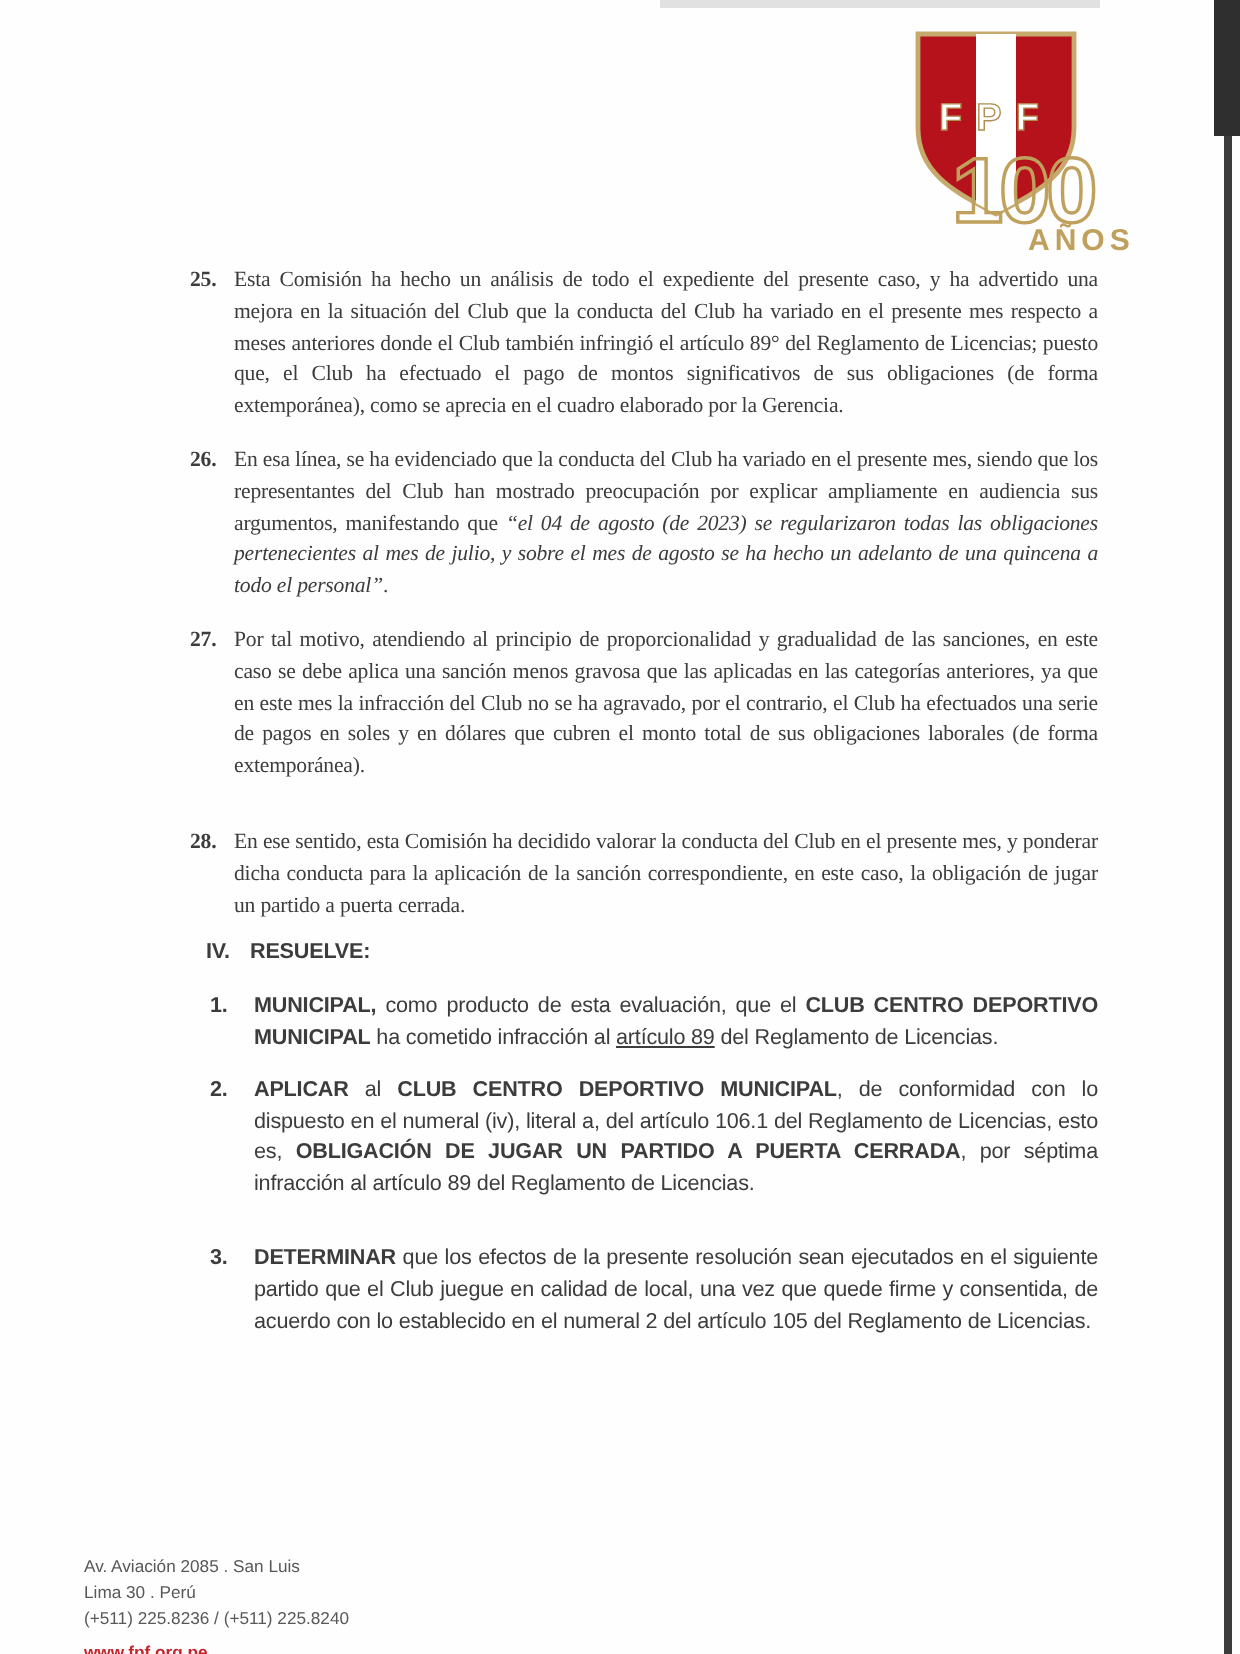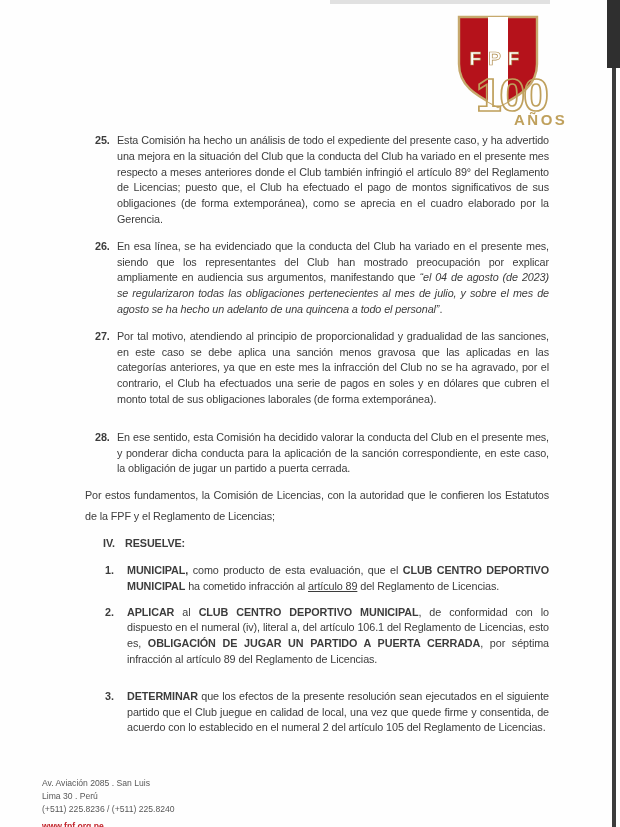--- a/index.html
+++ b/index.html
@@ -18,21 +18,21 @@
   
   .content{
     position:absolute;left:85px;top:133px;width:464px;
     font-size:10.8px;line-height:15.8px;letter-spacing:-0.1px;
     text-align:justify;
   }
   .num-para{display:flex;}
   .num-para .num{font-weight:bold;min-width:17px;flex-shrink:0;padding-right:5px;white-space:nowrap;}
   .num-para .ptxt{flex:1;text-align:justify;}
   #numbered-paragraphs{padding-left:10px;}
-  #numbered-paragraphs .num-para{margin-bottom:11px;}
+  #numbered-paragraphs .num-para{margin-bottom:11px;font-family:Liberation Serif, serif;}
   #numbered-paragraphs .num-para:nth-child(3){margin-bottom:22px;}
   #numbered-paragraphs .num-para:nth-child(4){margin-bottom:8px;}
   .closing{line-height:20.5px;margin-bottom:10px;}
   .heading{display:flex;font-weight:bold;padding-left:18px;margin-bottom:11px;}
   .heading .num{min-width:22px;}
   #resolutions{padding-left:20px;}
   #resolutions .num-para{margin-bottom:10px;}
   #resolutions .num-para:nth-child(2){margin-bottom:21px;}
   .run-normal{font-style:normal;font-weight:normal;}
   .run-italic{font-style:italic;}
@@ -78,21 +78,20 @@
       <div class="num-para">
         <span class="num">27.</span>
         <span class="ptxt"><span class="run-normal">Por tal motivo, atendiendo al principio de proporcionalidad y gradualidad de las sanciones, en este caso se debe aplica una sanción menos gravosa que las aplicadas en las categorías anteriores, ya que en este mes la infracción del Club no se ha agravado, por el contrario, el Club ha efectuados una serie de pagos en soles y en dólares que cubren el monto total de sus obligaciones laborales (de forma extemporánea).</span></span>
       </div>
       <div class="num-para">
         <span class="num">28.</span>
         <span class="ptxt"><span class="run-normal">En ese sentido, esta Comisión ha decidido valorar la conducta del Club en el presente mes, y ponderar dicha conducta para la aplicación de la sanción correspondiente, en este caso, la obligación de jugar un partido a puerta cerrada.</span></span>
       </div>
     </div>
 
-  <div class="closing">Por estos fundamentos, la Comisión de Licencias, con la autoridad que le confieren los Estatutos de la FPF y el Reglamento de Licencias;</div>
 
   <div class="heading">
     <span class="num">IV.</span>
     <span>RESUELVE:</span>
   </div>
 
   <div id="resolutions">
       <div class="num-para">
         <span class="num">1.</span>
         <span class="ptxt"><span class="run-bold">MUNICIPAL,</span><span class="run-normal"> como producto de esta evaluación, que el </span><span class="run-bold">CLUB CENTRO DEPORTIVO MUNICIPAL</span><span class="run-normal"> ha cometido infracción al </span><span class="run-bold-underline">artículo 89</span><span class="run-normal"> del Reglamento de Licencias.</span></span>

